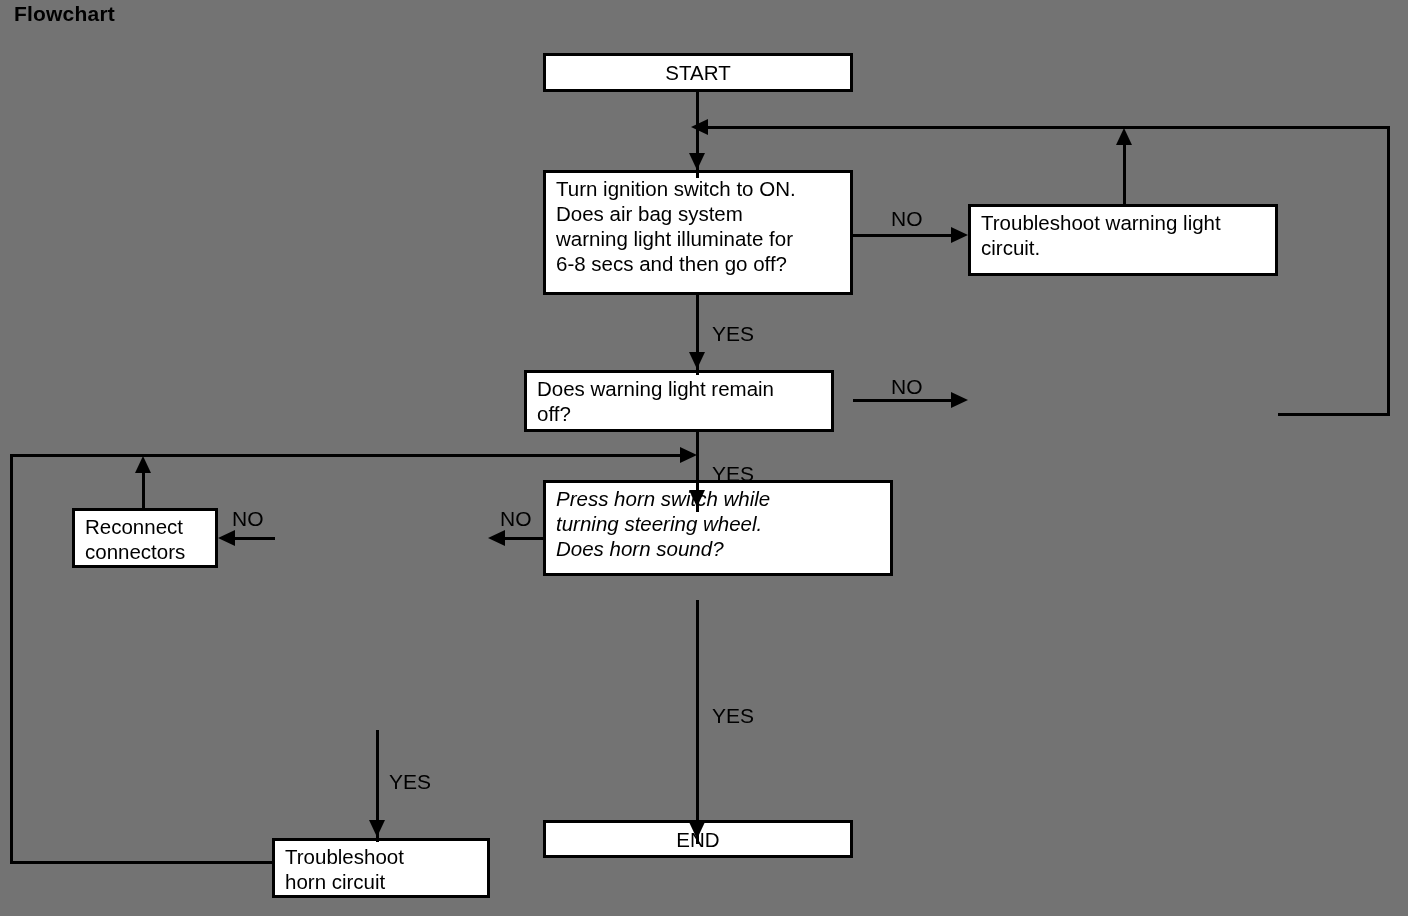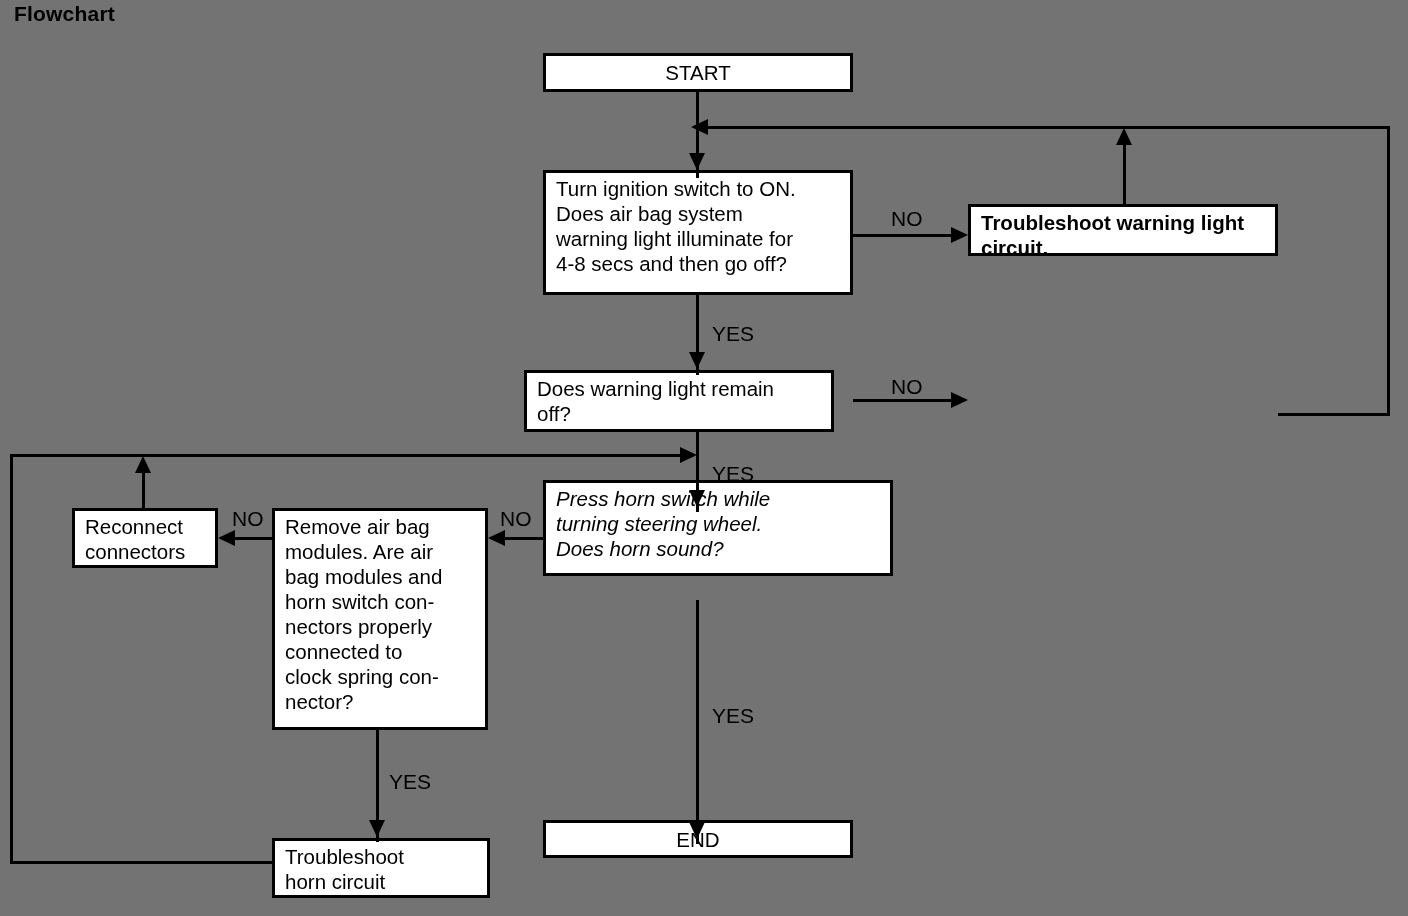--- a/index.html
+++ b/index.html
@@ -91,41 +91,33 @@
 
 <div id="page">
 
   <div class="title">Flowchart</div>
 
   <div class="node center" style="left:543px; top:53px; width:310px; height:39px;">START</div>
 
   <div class="node" style="left:543px; top:170px; width:310px; height:125px;">Turn ignition switch to ON.
 Does air bag system
 warning light illuminate for
-4-8 secs and then go off?</div>
+6-8 secs and then go off?</div>
 
-  <div class="node" style="left:968px; top:204px; width:310px; height:52px;font-weight:bold;">Troubleshoot warning light
+  <div class="node" style="left:968px; top:204px; width:310px; height:72px;">Troubleshoot warning light
 circuit.</div>
 
   <div class="node" style="left:524px; top:370px; width:310px; height:62px;">Does warning light remain
 off?</div>
 
 
   <div class="node" style="left:543px; top:480px; width:350px; height:96px;font-style:italic;">Press horn switch while
 turning steering wheel.
 Does horn sound?</div>
 
-  <div class="node" style="left:272px; top:508px; width:216px; height:222px;">Remove air bag
-modules.  Are air
-bag modules and
-horn switch con-
-nectors properly
-connected to
-clock spring con-
-nector?</div>
 
   <div class="node" style="left:72px; top:508px; width:146px; height:60px;">Reconnect
 connectors</div>
 
   <div class="node" style="left:272px; top:838px; width:218px; height:60px;">Troubleshoot
 horn circuit</div>
 
   <div class="node center" style="left:543px; top:820px; width:310px; height:38px;">END</div>
 
   <div class="vline" style="left:696px; top:92px; height:86px;"></div>

